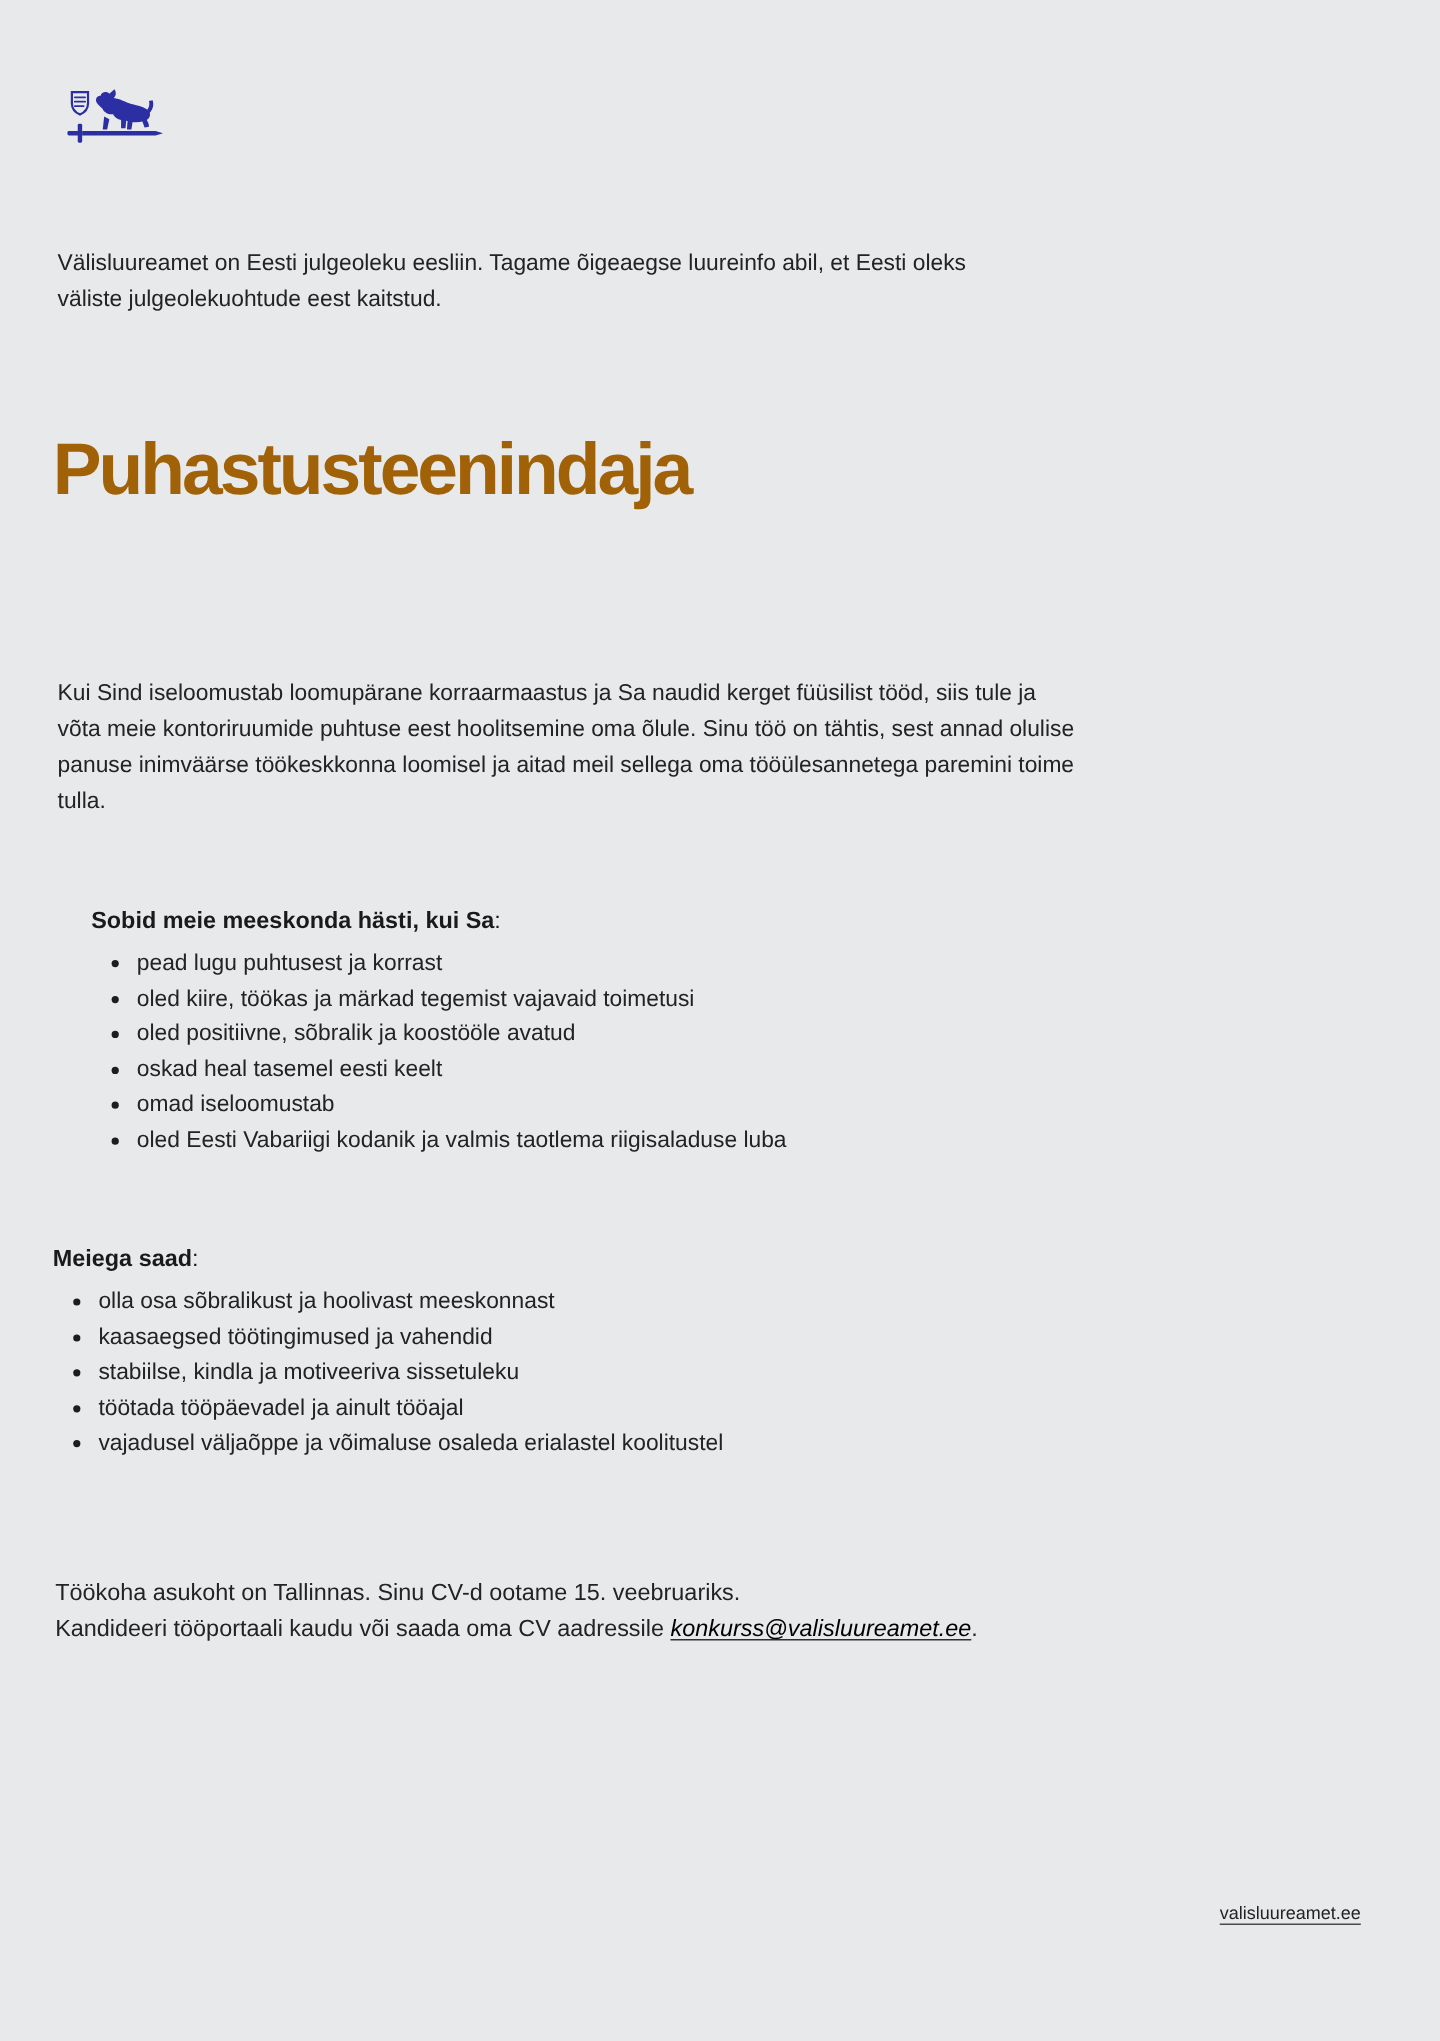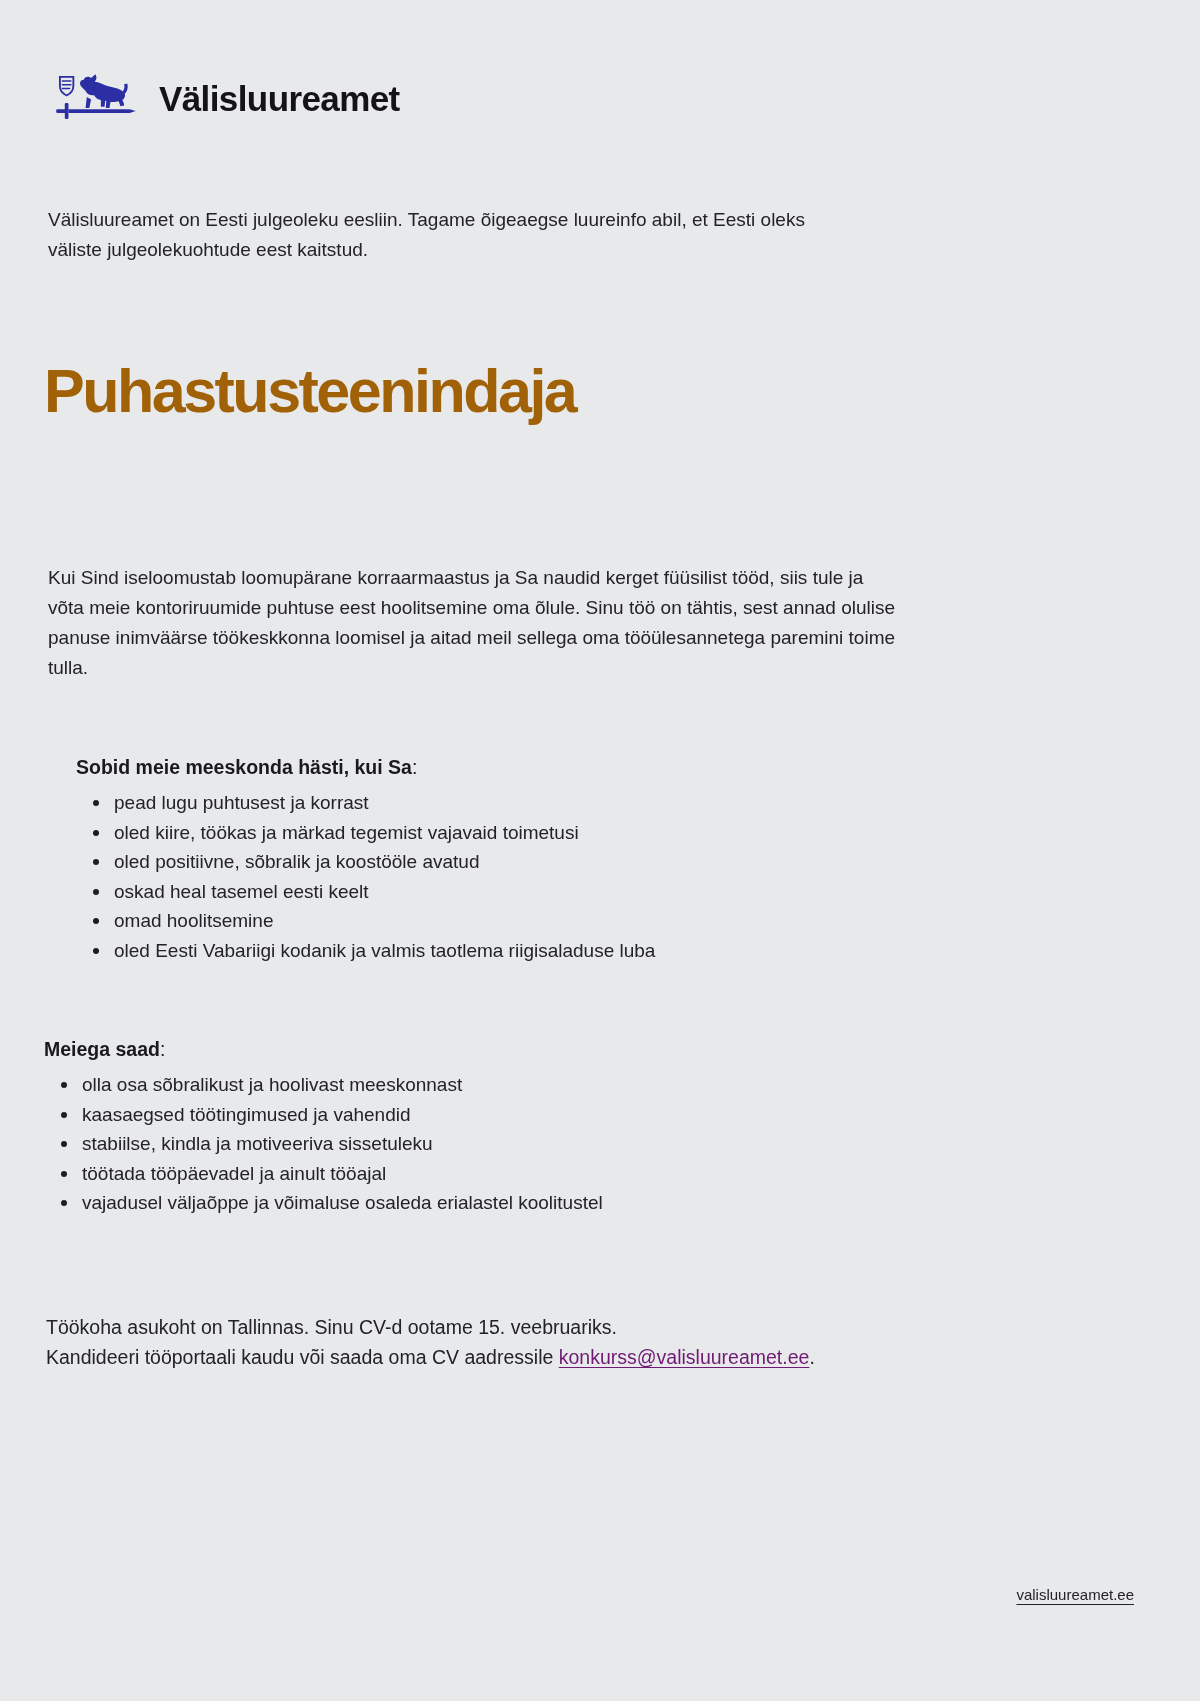--- a/index.html
+++ b/index.html
@@ -101,23 +101,24 @@
   }
   .footer-privacy {
     position: absolute;
     left: 46px;
     top: 1400px;
     font-size: 19.5px;
     line-height: 30px;
     color: #232326;
   }
   a.inline-link {
-    color: #701a75;
+    color: #000000;
     text-decoration: underline;
     text-underline-offset: 3px;
+    font-style: italic;
   }
   .site-link {
     position: absolute;
     right: 66px;
     top: 1586px;
     font-size: 15px;
     color: #232326;
     text-decoration: underline;
     text-underline-offset: 4px;
   }
@@ -143,37 +144,36 @@
         </g>
 
         <g fill="#2b2fa3">
           <path d="M44 24 c-5 -4 -4 -12 3 -12 c1 -5 8 -7 12 -3 l7 -6 c3 5 2 9 -1 12 c9 1 16 6 24 8 c9 2 18 4 23 9 c4 4 3 10 -2 13 c2 3 3 6 3 9 l-6 1 l-3 -8 c-7 2 -15 1 -22 -1 l-1 10 l-6 0 l0 -11 c-5 -1 -9 -4 -11 -8 c-6 1 -12 -2 -14 -7 Z"></path>
           <path d="M104 36 c7 -3 11 -10 9 -17 l5 -1 c3 9 -2 18 -11 22 Z"></path>
           <path d="M52 40 l-2 18 l6 0 l3 -14 Z"></path>
           <path d="M84 44 l-1 14 l6 0 l2 -12 Z"></path>
         </g>
       </svg>
     </span>
-    <span class="logo-word">Välisluureamet</span>
   </div>
 
   <p class="intro">Välisluureamet on Eesti julgeoleku eesliin. Tagame õigeaegse luureinfo abil, et Eesti oleks väliste julgeolekuohtude eest kaitstud.</p>
 
   <h1 class="job-title">Puhastusteenindaja</h1>
 
   <p class="description">Kui Sind iseloomustab loomupärane korraarmaastus ja Sa naudid kerget füüsilist tööd, siis tule ja võta meie kontoriruumide puhtuse eest hoolitsemine oma õlule. Sinu töö on tähtis, sest annad olulise panuse inimväärse töökeskkonna loomisel ja aitad meil sellega oma tööülesannetega paremini toime tulla.</p>
 
   <div class="section section-1">
     <div class="section-heading"><b>Sobid meie meeskonda hästi, kui Sa</b><span>:</span></div>
     <ul class="bullet-list">
       <li>pead lugu puhtusest ja korrast</li>
       <li>oled kiire, töökas ja märkad tegemist vajavaid toimetusi</li>
       <li>oled positiivne, sõbralik ja koostööle avatud</li>
       <li>oskad heal tasemel eesti keelt</li>
-      <li>omad hoolitsemine</li>
+      <li>omad iseloomustab</li>
       <li>oled Eesti Vabariigi kodanik ja valmis taotlema riigisaladuse luba</li>
     </ul>
   </div>
 
   <div class="section section-2">
     <div class="section-heading"><b>Meiega saad</b><span>:</span></div>
     <ul class="bullet-list">
       <li>olla osa sõbralikust ja hoolivast meeskonnast</li>
       <li>kaasaegsed töötingimused ja vahendid</li>
       <li>stabiilse, kindla ja motiveeriva sissetuleku</li>

